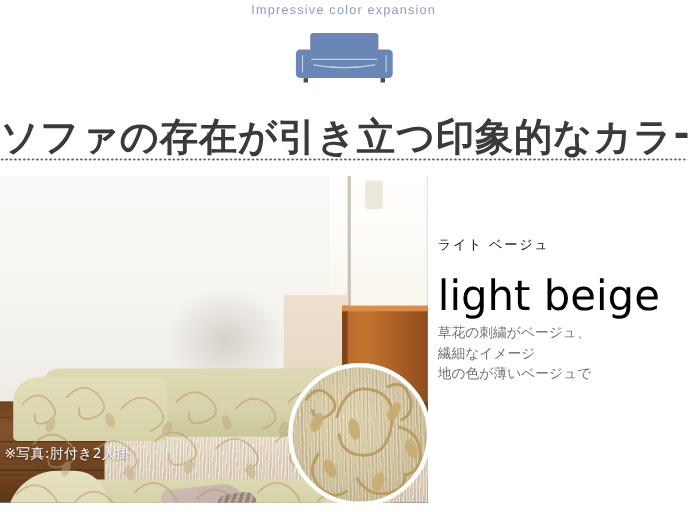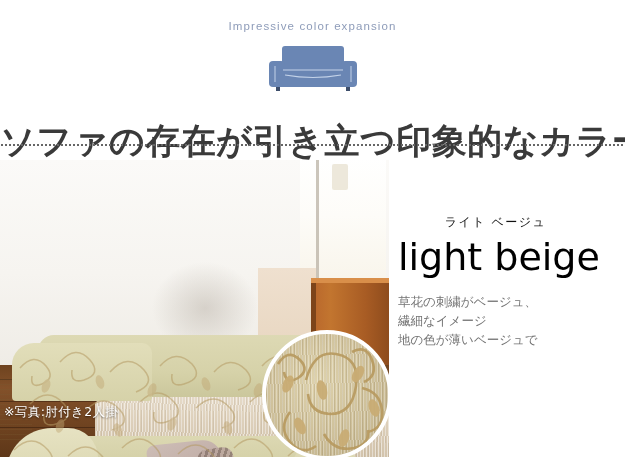--- a/index.html
+++ b/index.html
@@ -11,21 +11,21 @@
     width: 625px;
     height: 465px;
     overflow: hidden;
     font-family: "Liberation Sans", sans-serif;
     position: relative;
   }
 
   
   .header {
     position: absolute;
-    left: 0; top: 16px;
+    left: 0; top: 0;
     width: 625px;
     height: 146px;
     background: #ffffff;
   }
   .eyebrow {
     position: absolute;
     top: 4px;
     left: 0;
     width: 625px;
     text-align: center;
@@ -264,26 +264,26 @@
     position: absolute;
     left: 398px;
     top: 214px;
     width: 222px;
   }
   .color-kana {
     font-family: "DejaVu Sans", "Liberation Sans", sans-serif;
     font-size: 12px;
     letter-spacing: 1.5px;
     color: #111111;
-    text-align: center;
+    text-align: left;
     width: 195px;
     white-space: nowrap;
   }
   .color-name {
-    margin-top: 4px;
+    margin-top: 16px;
     font-family: "DejaVu Sans", "Liberation Sans", sans-serif;
     font-size: 38px;
     line-height: 44px;
     font-weight: 400;
     letter-spacing: 0px;
     color: #000000;
     white-space: nowrap;
   }
   .color-desc {
     position: absolute;

